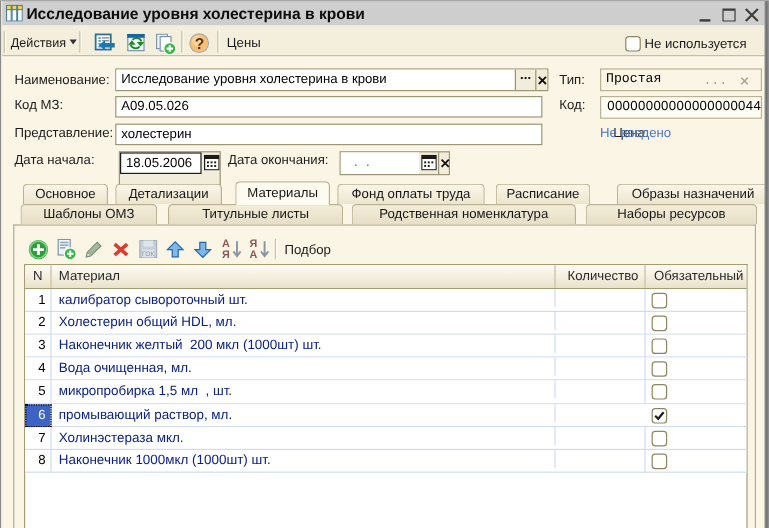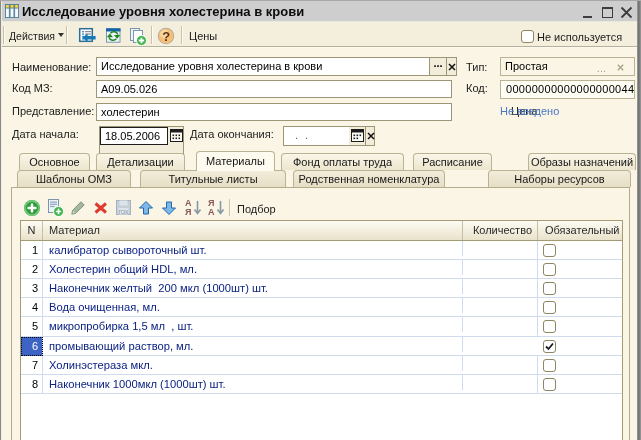--- a/index.html
+++ b/index.html
@@ -98,21 +98,21 @@
 
 <div class="abs" style="left:96px;top:57px;width:361px;height:19px;border:1px solid #9c9576;display:flex;">
  <div style="flex:1;background:#fff;line-height:17px;padding-left:4px;">Исследование уровня холестерина в крови</div>
  <div style="width:17px;background:#f2edda;border-left:1px solid #9c9576;text-align:center;line-height:11px;font-weight:bold;">...</div>
  <div style="width:10px;background:#f2edda;border-left:1px solid #9c9576;position:relative;">
       <svg style="position:absolute;left:1px;top:5px;" width="8" height="8" viewBox="0 0 8 8">
         <path d="M1 1 L7 7 M7 1 L1 7" stroke="#111" stroke-width="1.5"></path>
       </svg>
     </div>
 </div>
-<div class="abs" style="left:500px;top:57px;width:135px;height:19px;border:1px solid #b9b294;background:#faf5e5;line-height:17px;padding-left:4px;">Простая
+<div class="abs" style="left:500px;top:57px;width:135px;height:19px;border:1px solid #b9b294;background:#faf5e5;line-height:17px;padding-left:4px;font-family:Liberation Mono, monospace;">Простая
  <span style="position:absolute;right:28px;bottom:2px;color:#a9a38a;line-height:10px;">...</span>
  <svg style="position:absolute;right:10px;top:6px;" width="7" height="7" viewBox="0 0 7 7">
       <path d="M0.8 0.8 L6.2 6.2 M6.2 0.8 L0.8 6.2" stroke="#a9a38a" stroke-width="1.3"></path>
     </svg>
 </div>
 <div class="inp" style="left:96px;top:80px;width:356px;">A09.05.026</div>
 <div class="abs" style="left:500px;top:80px;width:135px;height:19px;border:1px solid #b9b294;background:#fefdf4;line-height:17px;padding-left:5px;letter-spacing:0.3px;">00000000000000000044</div>
 <div class="inp" style="left:96px;top:103px;width:356px;">холестерин</div>
 <div class="lbl" style="left:500px;top:104px;color:#4b77c3;">Не введено</div>
 
@@ -151,25 +151,25 @@
       </svg>
     </div>
 </div>
 
 <div class="abs" style="left:11px;top:187px;width:619px;height:253px;border:1px solid #b3ab8c;border-bottom:none;background:#faf5e5;z-index:1;"></div>
 
 <div class="tab t1" style="left:19px;width:71px;">Основное</div>
 <div class="tab t1" style="left:96px;width:89px;">Детализации</div>
 <div class="tab t1" style="left:281px;width:123px;">Фонд оплаты труда</div>
 <div class="tab t1" style="left:413px;width:79px;">Расписание</div>
-<div class="tab t1" style="left:528px;width:108px;">Образы назначений</div>
+<div class="tab t1" style="left:514px;width:127px;">Образы назначений</div>
 
 <div class="tab t2" style="left:17px;width:114px;">Шаблоны ОМЗ</div>
 <div class="tab t2" style="left:140px;width:146px;">Титульные листы</div>
-<div class="tab t2" style="left:293px;width:152px;">Родственная номенклатура</div>
+<div class="tab t2" style="left:293px;width:187px;">Родственная номенклатура</div>
 <div class="tab t2" style="left:488px;width:143px;">Наборы ресурсов</div>
 
 <div class="tab" style="left:196px;top:151px;width:79px;height:20px;line-height:19px;background:#fdfbf0;z-index:5;">Материалы</div>
 
 <svg class="abs" style="left:23px;top:199px;z-index:3;" width="18" height="18" viewBox="0 0 18 18">
  <circle cx="9" cy="9" r="8" fill="#2f9d3c"></circle>
  <circle cx="9" cy="9" r="7" fill="none" stroke="#7fd089" stroke-width="1.4"></circle>
  <path d="M9 4.5 L9 13.5 M4.5 9 L13.5 9" stroke="#fff" stroke-width="2.4"></path>
 </svg>
 

